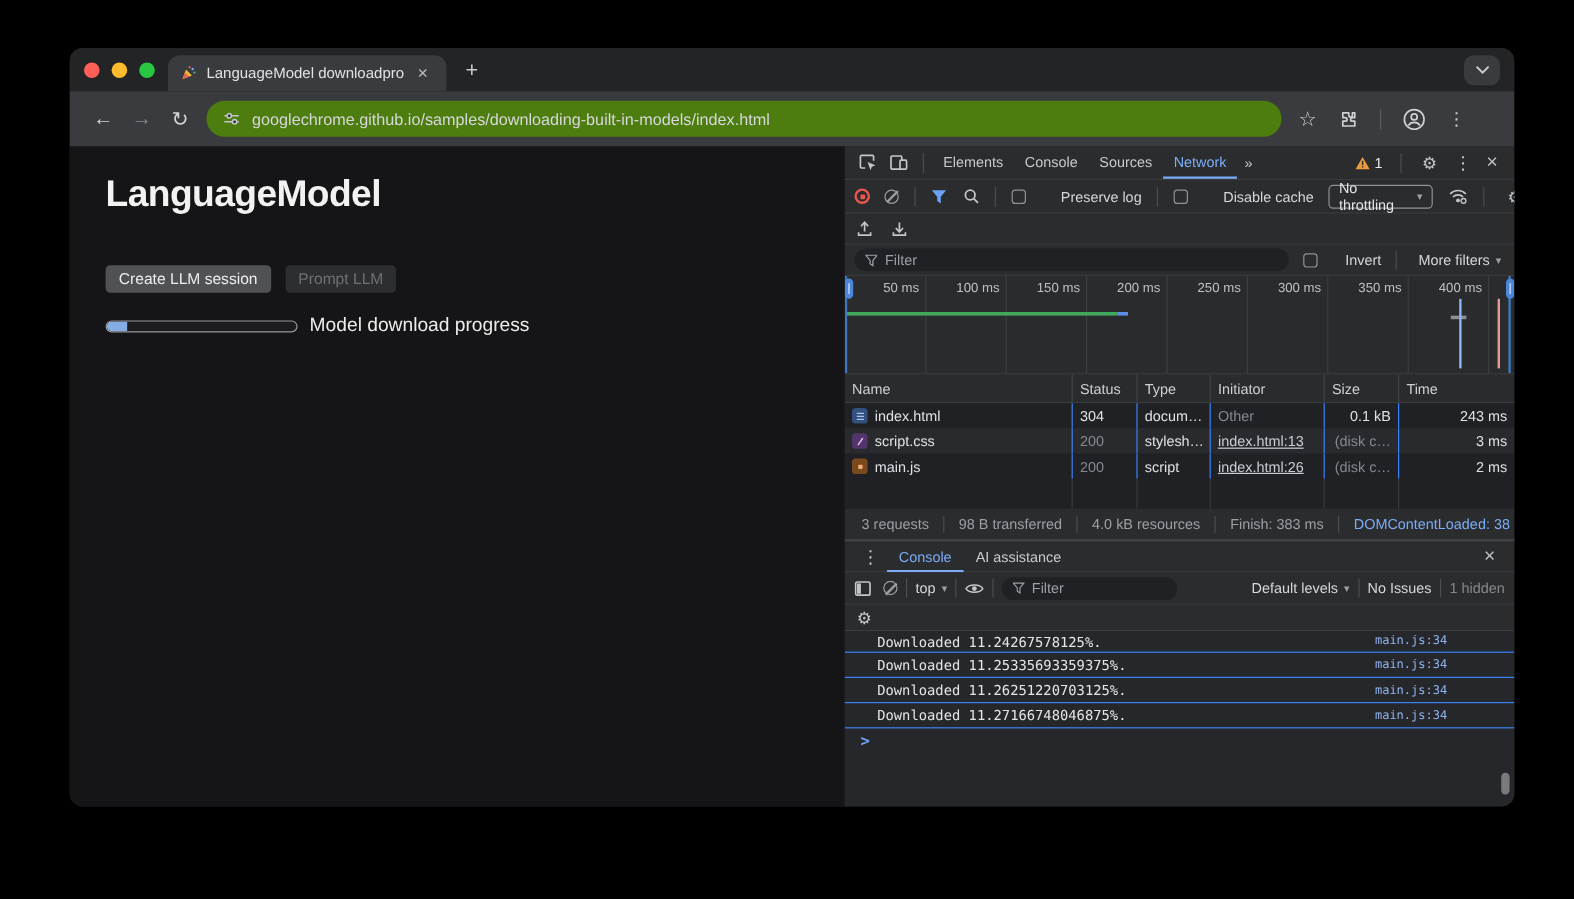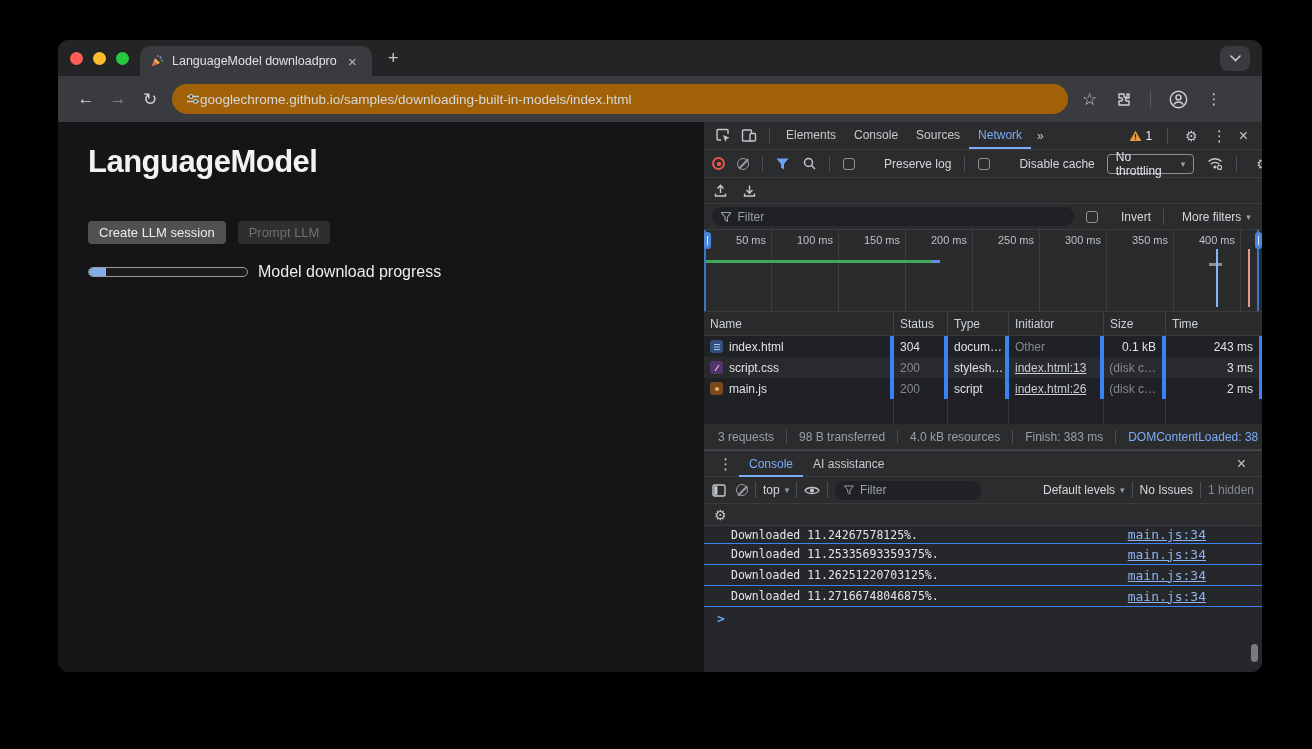--- a/index.html
+++ b/index.html
@@ -14,21 +14,21 @@
   .tab { position:absolute; left:82px; top:6px; width:232px; height:30px; background:#3a3b3e; border-radius:10px 10px 0 0; display:flex; align-items:center; padding:0 10px; gap:8px; }
   .tab-title { color:#dfe1e4; font-size:12.5px; white-space:nowrap; overflow:hidden; width:168px; }
   .tab-close { color:#b9bbbe; font-size:15px; line-height:1; cursor:default; }
   .newtab { position:absolute; left:330px; top:8px; color:#c8cacd; font-size:18px; font-weight:400; }
   .tabsearch { position:absolute; right:12px; top:6px; width:30px; height:25px; background:#3a3b3e; border-radius:8px; display:flex; align-items:center; justify-content:center; }
 
   
   .toolbar { height:46px; background:#3a3b3e; display:flex; align-items:center; padding:0 12px; }
   .nav-ic { font-size:17px; color:#d2d4d7; width:32px; text-align:center; }
   .nav-ic.dim { color:#76787b; }
-  .urlpill { margin-left:6px; width:896px; height:30px; background:#a16207; border-radius:15px; display:flex; align-items:center; padding:0 14px; }
+  .urlpill { margin-left:6px; width:896px; height:30px; background:#4d7c0f; border-radius:15px; display:flex; align-items:center; padding:0 14px; gap:10px; }
   .url-text { color:#d6d8da; font-size:13.5px; white-space:nowrap; overflow:hidden; }
   .tb-right { display:flex; align-items:center; margin-left:14px; gap:18px; }
   .star { color:#cfd1d4; font-size:17px; }
   .tb-div { width:1px; height:17px; background:#5a5b5e; }
   .kebab { color:#c8cacd; font-size:15px; letter-spacing:0; }
 
   
   .content { display:flex; height:550px; }
   .pagearea { width:645px; background:#151517; position:relative; }
   .devtools { width:559px; background:#2b2c2e; border-left:1px solid #141414; display:flex; flex-direction:column; font-size:12px; color:#dfe1e5; }
@@ -101,21 +101,21 @@
   .ov-edge-r { position:absolute; right:3px; top:0; bottom:0; width:2px; background:#3d77c2; }
   .ov-handle { position:absolute; top:2px; width:7px; height:17px; background:#4b87d8; border-radius:4px; }
   .ov-handle::after { content:""; position:absolute; left:3px; top:4px; width:1px; height:9px; background:#dbe7f8; }
   .ov-hl { left:0; } .ov-hr { right:0; }
 
   
   .grid6 { display:grid; grid-template-columns:190px 54px 61px 95px 62px 97px; }
   .nt-head { height:24px; background:#2a2b2d; border-bottom:1px solid #3a3b3e; flex:0 0 auto; }
   .nt-head > div { display:flex; align-items:center; padding:0 6px; color:#cdd0d4; font-size:12px; border-right:1px solid #404346; }
   .nt-row { height:21px; flex:0 0 auto; }
-  .nt-row > div { display:flex; align-items:center; padding:0 6px; font-size:12px; color:#dfe1e5; border-right:4px solid #3b82f6; overflow:hidden; white-space:nowrap; }
+  .nt-row > div { display:flex; align-items:center; padding:0 6px; font-size:12px; color:#dfe1e5; border-right:1px solid #3b82f6; overflow:hidden; white-space:nowrap; }
   .nt-row.odd { background:#202124; } .nt-row.even { background:#292a2d; }
   .nt-fill { height:25px; background:#202124; flex:0 0 auto; }
   .nt-fill > div { border-right:1px solid #36383b; height:100%; }
   .cell-r { justify-content:flex-end; }
   .dim { color:#85898e !important; }
   .init-link { color:#c9ccd1; text-decoration:underline; }
   .fic { width:13px; height:13px; border-radius:3px; margin-right:6px; display:inline-flex; align-items:center; justify-content:center; flex:0 0 auto; }
   .fic-doc { background:#33507e; } .fic-css { background:#53356b; } .fic-js { background:#7a4a1e; }
 
   
@@ -130,21 +130,21 @@
   .con-toolbar { height:27px; padding:0 8px; }
   .top-sel { color:#d5d7da; font-size:12px; }
   .con-right { margin-left:auto; display:flex; align-items:center; }
   .con-pill { width:146px; }
   .con-lbl { color:#d5d7da; font-size:12px; white-space:nowrap; }
   .gear-row { height:22px; padding:0 10px; }
   .messages { flex:1; background:#26272a; font-family:"DejaVu Sans Mono", monospace; position:relative; }
   .msg { height:21px; display:flex; align-items:center; padding:0 56px 0 27px; border-bottom:1px solid #3b82f6; }
   .msg:first-child { height:18px; }
   .msg-text { color:#e3e5e8; font-size:11.5px; flex:1; white-space:nowrap; overflow:hidden; }
-  .msg-src { color:#8fb3f0; font-size:13px; text-decoration:underline; }
+  .msg-src { color:#8fb3f0; font-size:10px; }
   .prompt { height:22px; display:flex; align-items:center; padding:0 27px 0 13px; }
   .prompt-ch { color:#6ea2f5; font-size:13px; font-weight:700; font-family:"DejaVu Sans Mono",monospace; }
   .scroll-thumb { position:absolute; right:4px; bottom:10px; width:7px; height:18px; border-radius:4px; background:#797a7c; }
 
   svg { display:block; }
 </style>
 </head>
 <body>
 
 <div class="window">

